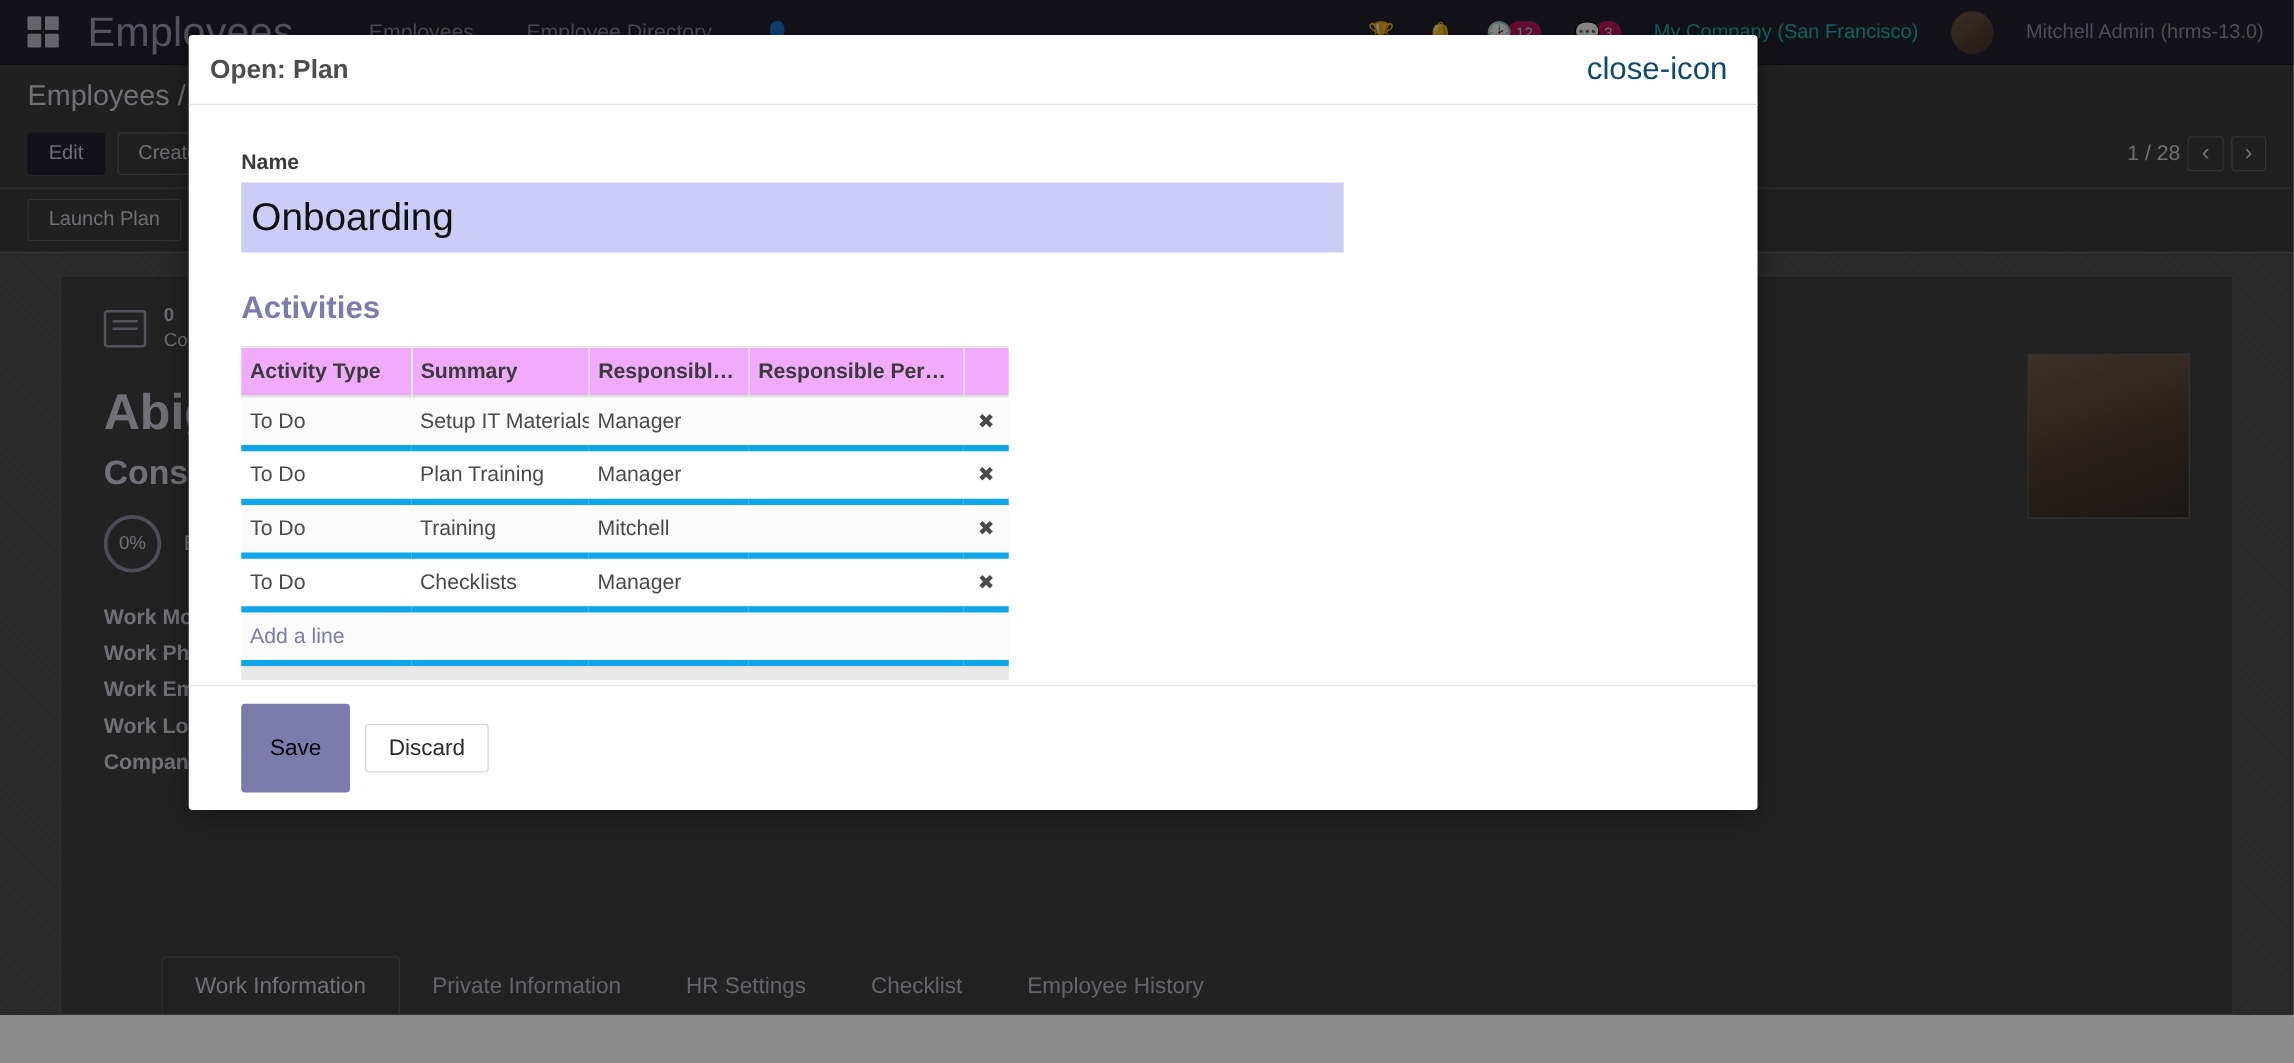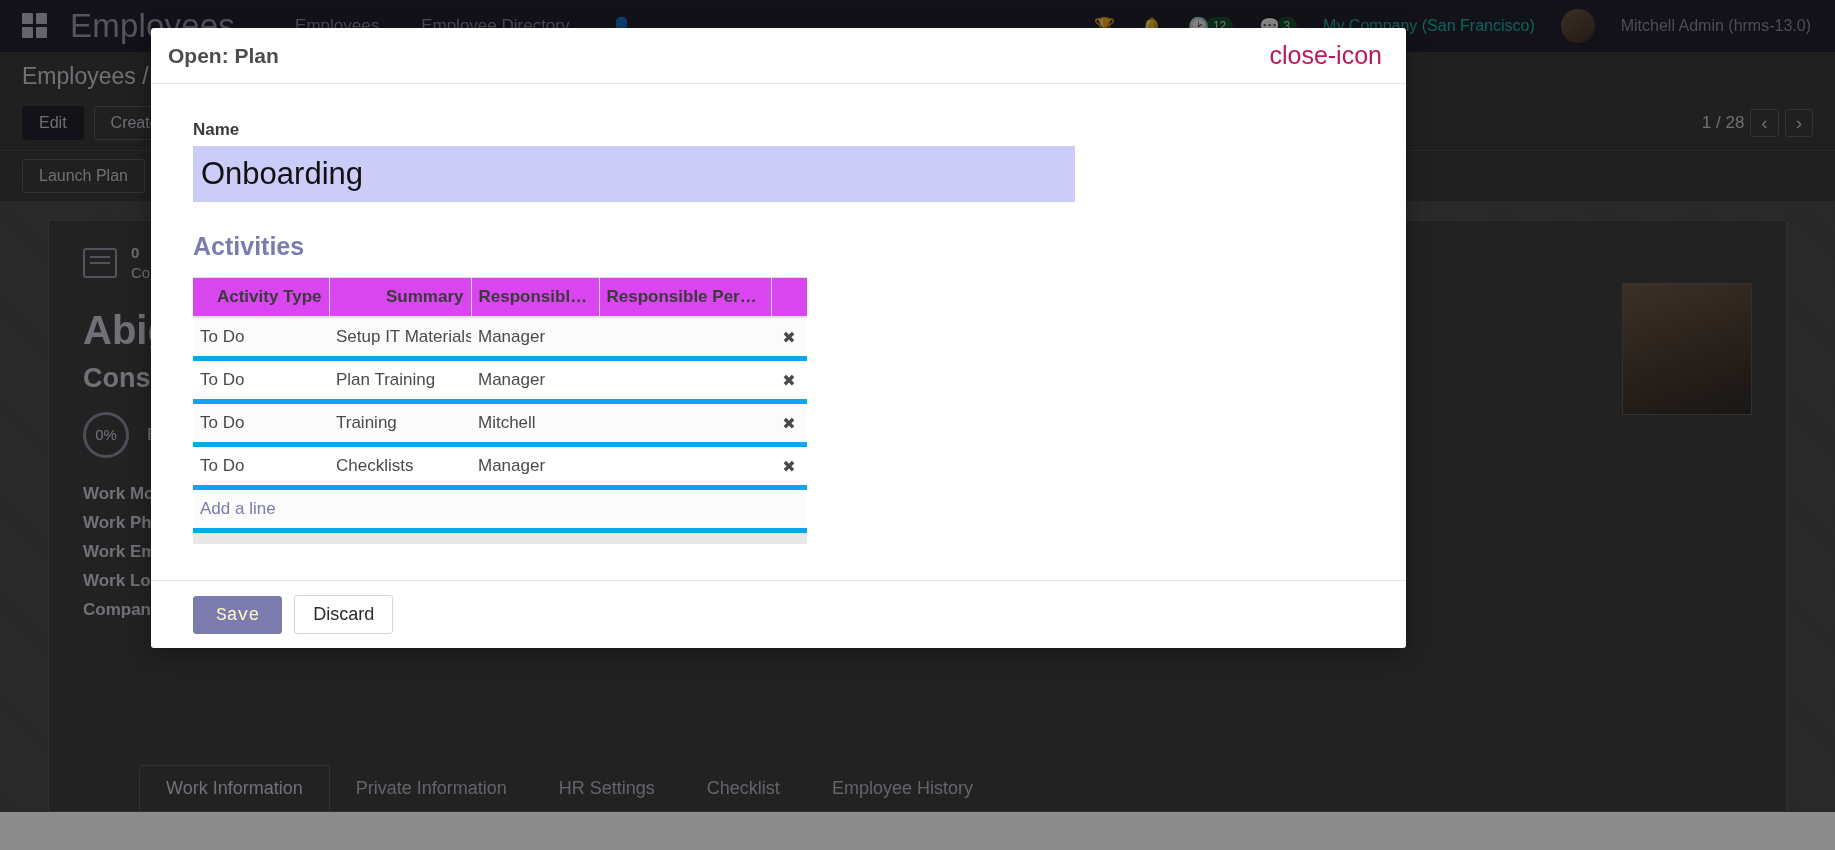--- a/index.html
+++ b/index.html
@@ -51,21 +51,21 @@
     display: flex;
     align-items: center;
     gap: 26px;
     font-size: 16px;
     color: #8b89a0;
     padding-right: 10px;
   }
   .nav-icon { font-size: 17px; color: #85839a; position: relative; }
   .badge-wrap { position: relative; display: inline-flex; align-items: center; }
   .nav-badge {
-    background: #14532d;
+    background: #be185d;
     color: #cfe9e1;
     border-radius: 12px;
     font-size: 12px;
     padding: 2px 7px;
     margin-left: -4px;
   }
   .company-name { font-size: 16px; color: #14b8a6; }
   .avatar-sm {
     width: 34px; height: 34px; border-radius: 50%;
     background: linear-gradient(145deg,#6b5642,#3e3128);
@@ -179,21 +179,21 @@
   .photo-box {
     position: absolute;
     right: 34px; top: 62px;
     width: 130px; height: 132px;
     background: linear-gradient(160deg,#6d5a4a 0%,#4a3b31 55%,#2f2a26 100%);
     border: 1px solid #5a5a5a;
   }
 
   .tabs-row {
     position: absolute;
-    left: 90px; bottom: 0;
+    left: 80px; bottom: 0;
     display: flex; align-items: flex-end;
     gap: 0;
   }
   .tab {
     font-size: 18px; color: #b7b5c2;
     padding: 12px 26px;
   }
   .tab.active {
     color: #2b2a33;
     background: #3f3f3f;
@@ -231,21 +231,21 @@
     flex: 0 0 auto;
   }
   .modal-title {
     font-size: 21px;
     font-weight: bold;
     color: #4d4d4d;
   }
   .modal-close {
     margin-left: auto;
     font-size: 25px;
-    color: #be185d;
+    color: #0c4a6e;
     line-height: 1;
     background: none;
     border: none;
     cursor: pointer;
     font-family: "Liberation Sans", sans-serif;
   }
   .modal-body {
     flex: 1 1 auto;
     padding: 36px 42px 10px 42px;
     overflow: hidden;
@@ -289,25 +289,25 @@
     margin-top: 16px;
     width: 614px;
   }
   table.o2m {
     width: 100%;
     border-collapse: collapse;
     font-size: 17px;
     table-layout: fixed;
   }
   table.o2m thead th {
-    background: #d946ef;
+    background: #f0abfc;
     border-top: 1px solid #dfe0e1;
     border-bottom: 2px solid #dfe0e1;
     border-right: 1px solid #dfe0e1;
-    text-align: right;
+    text-align: left;
     padding: 9px 7px;
     font-weight: bold;
     color: #3b3b3b;
     white-space: nowrap;
     overflow: hidden;
     text-overflow: ellipsis;
     margin-left: 44px;
   }
   table.o2m thead th:last-child { border-right: none; }
   table.o2m tbody td {
@@ -339,27 +339,27 @@
   }
   .hscroll {
     width: 614px;
     height: 11px;
     background: #e8e8e8;
     border-top: 1px solid #e0e0e0;
   }
 
   .btn-save {
     background: #7c7bad;
-    color: #fef9c3;
+    color: #000000;
     border: 1px solid #7c7bad;
     border-radius: 3px;
     font-size: 18px;
-    padding: 8px 22px;
+    padding: 24px 22px;
     cursor: pointer;
-    font-family: Liberation Mono, monospace;
+    font-family: Liberation Sans, sans-serif;
   }
   .btn-discard {
     background: #ffffff;
     color: #2b2b2b;
     border: 1px solid #d5d5d5;
     border-radius: 3px;
     font-size: 18px;
     padding: 8px 18px;
     cursor: pointer;
     font-family: "Liberation Sans", sans-serif;

